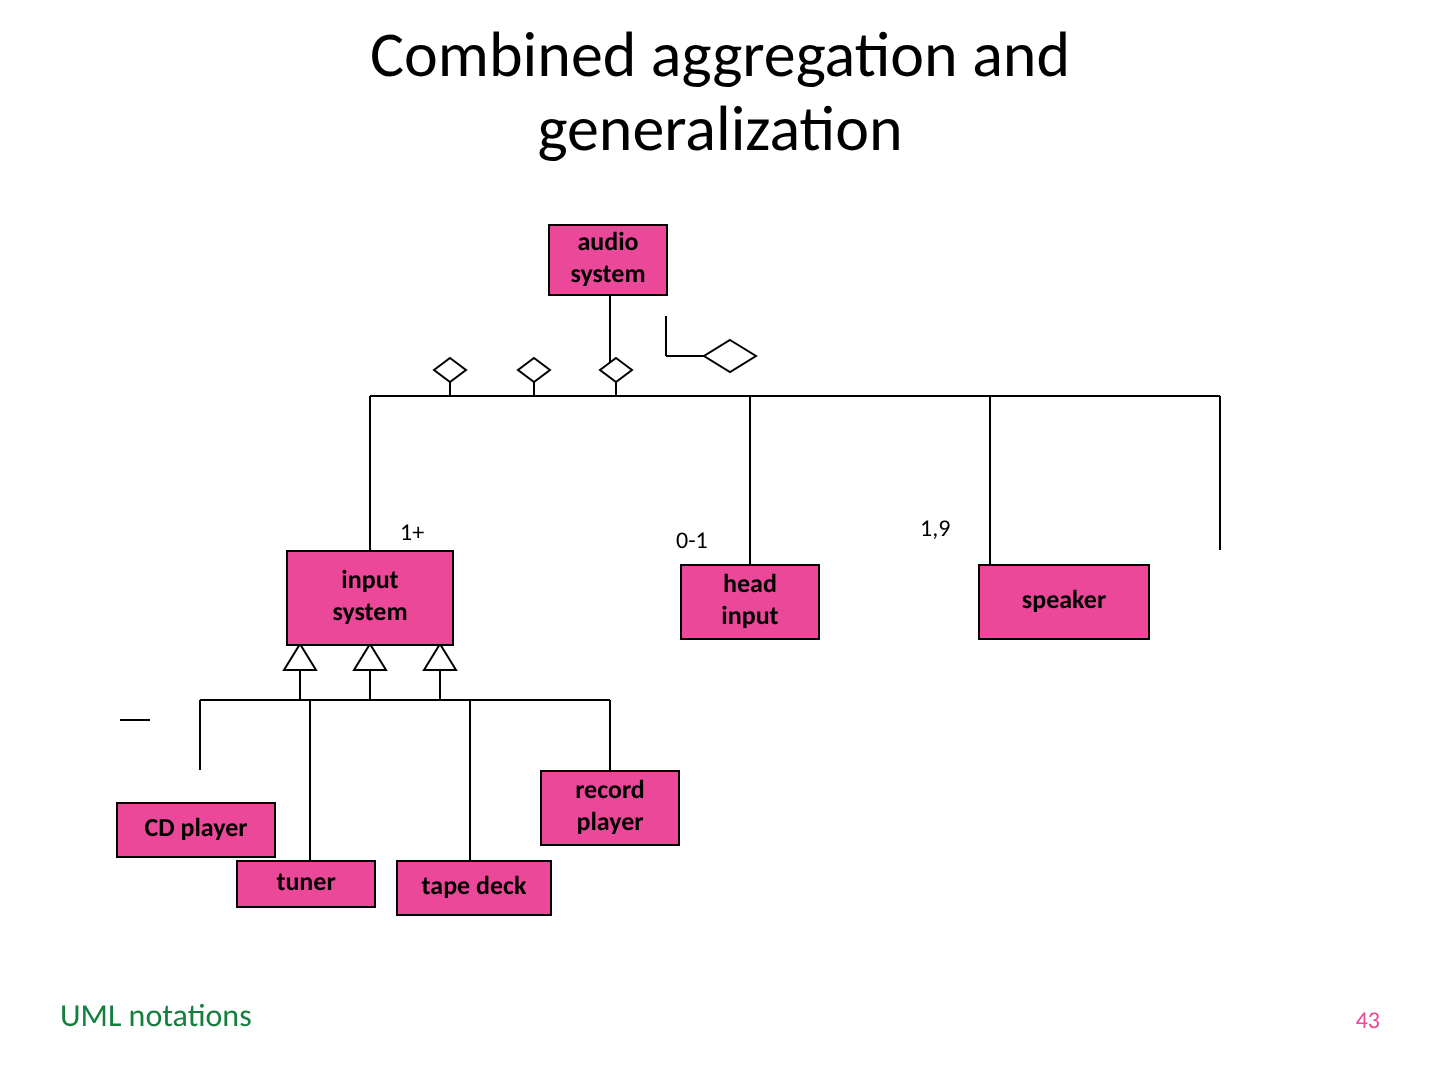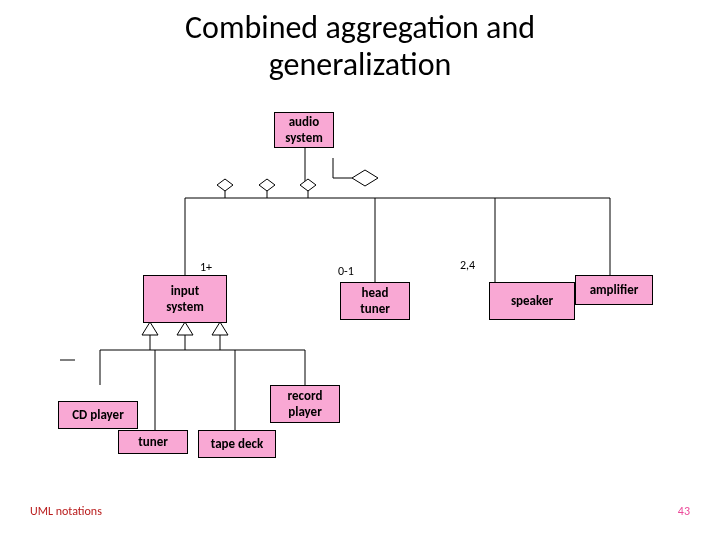--- a/index.html
+++ b/index.html
@@ -20,42 +20,42 @@
     color: #000;
   }
   .canvas {
     position: absolute;
     left: 0; top: 0;
     width: 720px; height: 540px;
   }
   .node {
     position: absolute;
     border: 1px solid #000;
-    background: #f9a8d4;
+    background: #ec4899;
     font-weight: bold;
     font-size: 13px;
     display: flex;
     align-items: center;
     justify-content: center;
     text-align: center;
     line-height: 1.2;
     padding: 4px;
   }
   .label {
     position: absolute;
     font-size: 12px;
     color: #000;
     background: transparent;
   }
   .footer-left {
     position: absolute;
     left: 30px;
     bottom: 22px;
-    font-size: 12px;
-    color: #b91c1c;
+    font-size: 16px;
+    color: #15803d;
   }
   .footer-right {
     position: absolute;
     right: 30px;
     bottom: 22px;
     font-size: 12px;
     color: #ec4899;
   }
   svg { pointer-events: none; }
 </style>
@@ -114,35 +114,34 @@
     <line x1="60" y1="360" x2="75" y2="360" stroke="#000"></line>
   </svg>
 
   <div class="node" style="left:274px; top:112px; width:60px; height:36px; white-space:pre;">audio
 system</div>
 
   <div class="node" style="left:143px; top:275px; width:84px; height:48px; white-space:pre;">input
 system</div>
 
   <div class="node" style="left:340px; top:282px; width:70px; height:38px; white-space:pre;">head
-tuner</div>
+input</div>
 
   <div class="node" style="left:454px; top:282px; width:86px; height:38px;margin-left:35px;">speaker</div>
 
-  <div class="node" style="left:575px; top:275px; width:78px; height:30px;">amplifier</div>
 
   <div class="node" style="left:58px; top:401px; width:80px; height:28px;">CD player</div>
 
   <div class="node" style="left:270px; top:385px; width:70px; height:38px; white-space:pre;">record
 player</div>
 
   <div class="node" style="left:118px; top:430px; width:70px; height:24px;">tuner</div>
 
   <div class="node" style="left:198px; top:430px; width:78px; height:28px;">tape deck</div>
 
   <div class="label" style="left:200px; top:260px;">1+</div>
   <div class="label" style="left:338px; top:264px;">0-1</div>
-  <div class="label" style="left:460px; top:258px;">2,4</div>
+  <div class="label" style="left:460px; top:258px;">1,9</div>
 
 </div>
 
 <div class="footer-left">UML notations</div>
 <div class="footer-right">43</div>
 
 </body></html>

